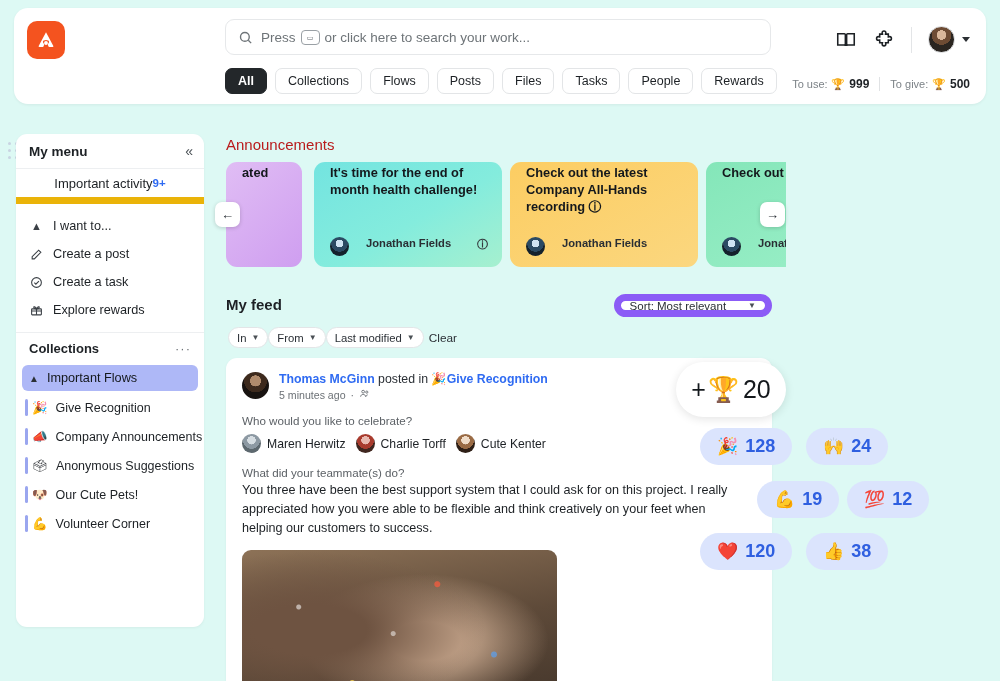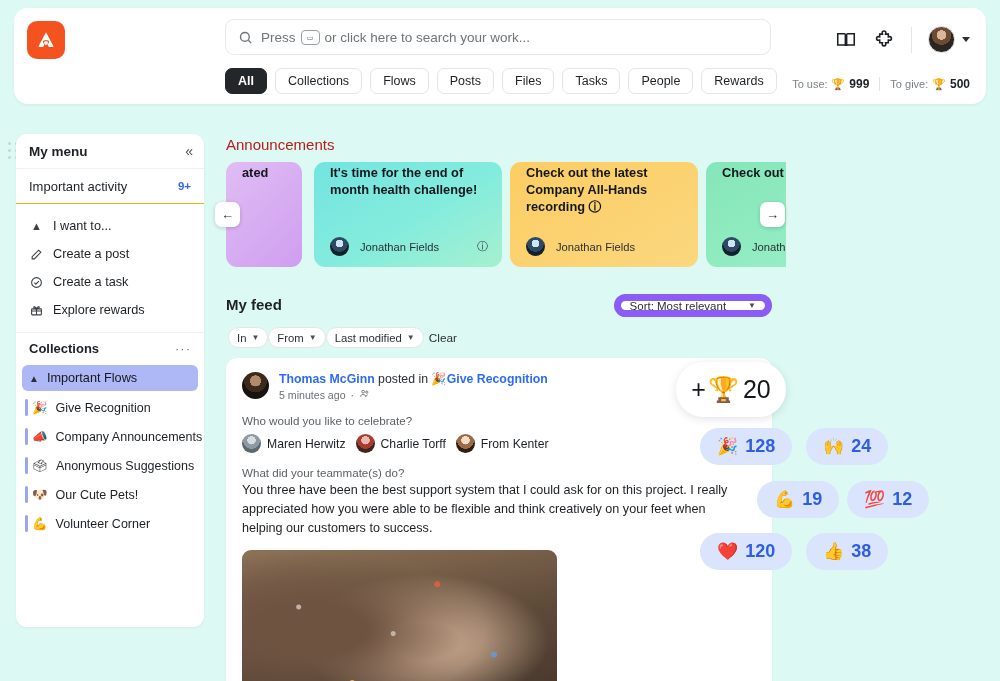--- a/index.html
+++ b/index.html
@@ -72,22 +72,22 @@
     background: #fff; border-radius: 11px; box-shadow: 0 1px 3px rgba(0,0,0,.05);
     overflow: hidden;
   }
   .sb-head {
     height: 35px; display: flex; align-items: center; justify-content: space-between;
     padding: 0 13px; border-bottom: 1px solid #edeff1;
   }
   .sb-head .t { font-size: 13.5px; font-weight: 700; color: #1d2125; }
   .sb-head .c { color: #4a5055; font-size: 14px; cursor: pointer; letter-spacing:-2px;}
   .sb-row2 {
-    height: 35px; display: flex; align-items: center; justify-content: space-between;
-    padding: 0 13px; border-bottom: 1px solid #eab308;
+    height: 35px; display: flex; align-items: center; justify-content: center;
+    padding: 0 13px; border-bottom: 7px solid #eab308;
   }
   .sb-row2 .t { font-size: 13px; color: #1d2125; }
   .sb-row2 .badge { color: #2f6bf2; font-size: 11.5px; font-weight: 700; }
 
   .sb-sec { padding: 8px 0 8px; border-bottom: 1px solid #edeff1; }
   .sb-item {
     height: 28px; display: flex; align-items: center; gap: 9px;
     padding: 0 13px; font-size: 12.7px; color: #1d2125; cursor: pointer;
   }
   .sb-item .gi { width: 15px; display:inline-flex; justify-content:center; color:#3b4046; }
@@ -113,21 +113,21 @@
   }
 
   
   .ann-title { position:absolute; left:226px; top:136px; font-size:15px; font-weight:400; color:#b91c1c; }
 
   .ann-strip { position:absolute; left:226px; top:162px; width:560px; height:105px; overflow:hidden; }
   .ann-card {
     position:absolute; top:0; height:105px; border-radius:11px; padding:2px 16px 0 16px;
   }
   .ann-card .txt { font-size:12.8px; font-weight:700; color:#14181c; line-height:17px; }
-  .ann-foot { position:absolute; left:16px; bottom:11px; right:14px; display:flex; align-items:center; gap:11px; }
+  .ann-foot { position:absolute; left:16px; bottom:11px; right:14px; display:flex; align-items:flex-start; gap:17px;font-weight:bold; }
   .ann-av { width:19px;height:19px;border-radius:50%;
     background: radial-gradient(circle at 50% 34%, #cfe3f2 0 24%, #2b4a63 25% 52%, #14212c 53%);
     flex:none; }
   .ann-name { font-size:11.2px; color:#2a2f34; white-space:nowrap; }
   .ann-info { margin-left:auto; font-size:11px; color:#33383d; }
 
   .c1 { left:0px; width:76px; background:linear-gradient(135deg,#e0bdf4,#cf9ef0); }
   .c2 { left:88px; width:188px; background:linear-gradient(150deg,#73e4e0,#84ecdd 55%,#a6f0cf); }
   .c3 { left:284px; width:188px; background:linear-gradient(150deg,#fccd62,#fbd77f); }
   .c4 { left:480px; width:188px; background:linear-gradient(150deg,#84e6b9,#9df0c9); }
@@ -446,21 +446,21 @@
       <div class="chip">
         <span class="chip-av ca1"></span>
         <span>Maren Herwitz</span>
       </div>
       <div class="chip">
         <span class="chip-av ca2"></span>
         <span>Charlie Torff</span>
       </div>
       <div class="chip">
         <span class="chip-av ca3"></span>
-        <span>From Kenter</span>
+        <span>Cute Kenter</span>
       </div>
     </div>
 
     <div class="q2">What did your teammate(s) do?</div>
     <div class="body">You three have been the best support system that I could ask for on this project. I really appreciated how you were able to be flexible and think creatively on your feet when helping our customers to success.</div>
     <div class="postimg"></div>
   </div>
 
   <div class="trophy-badge">
     <span>+</span>

